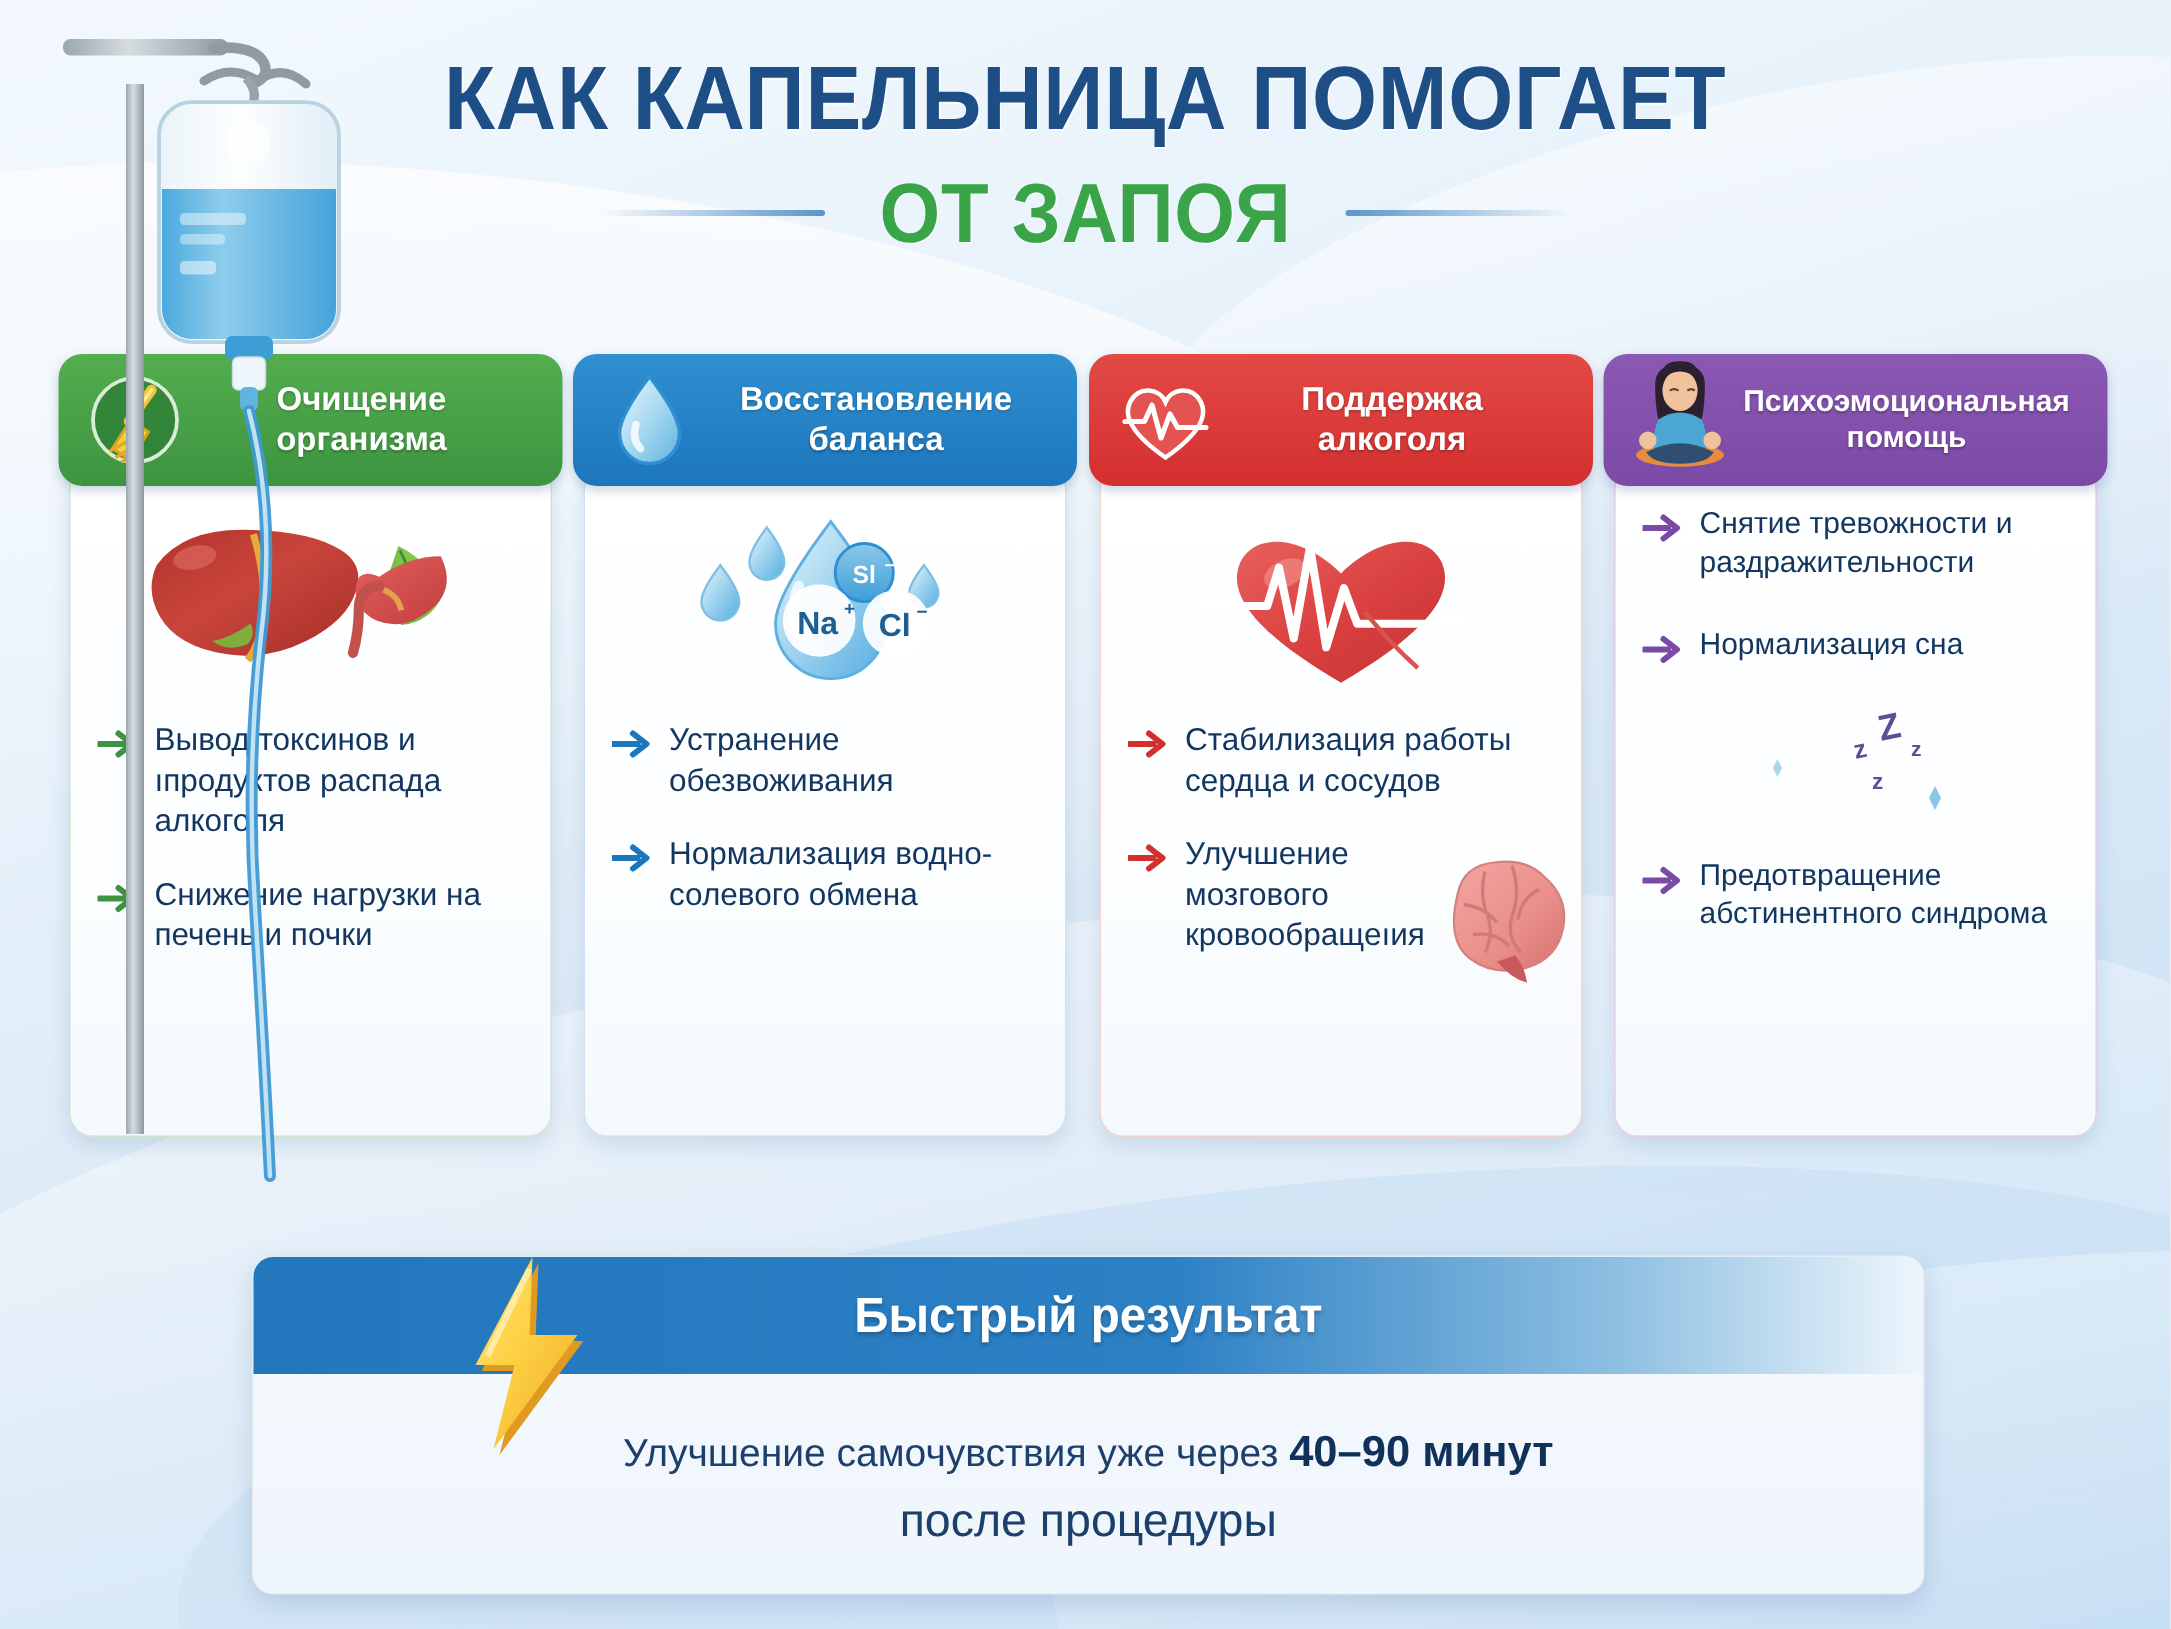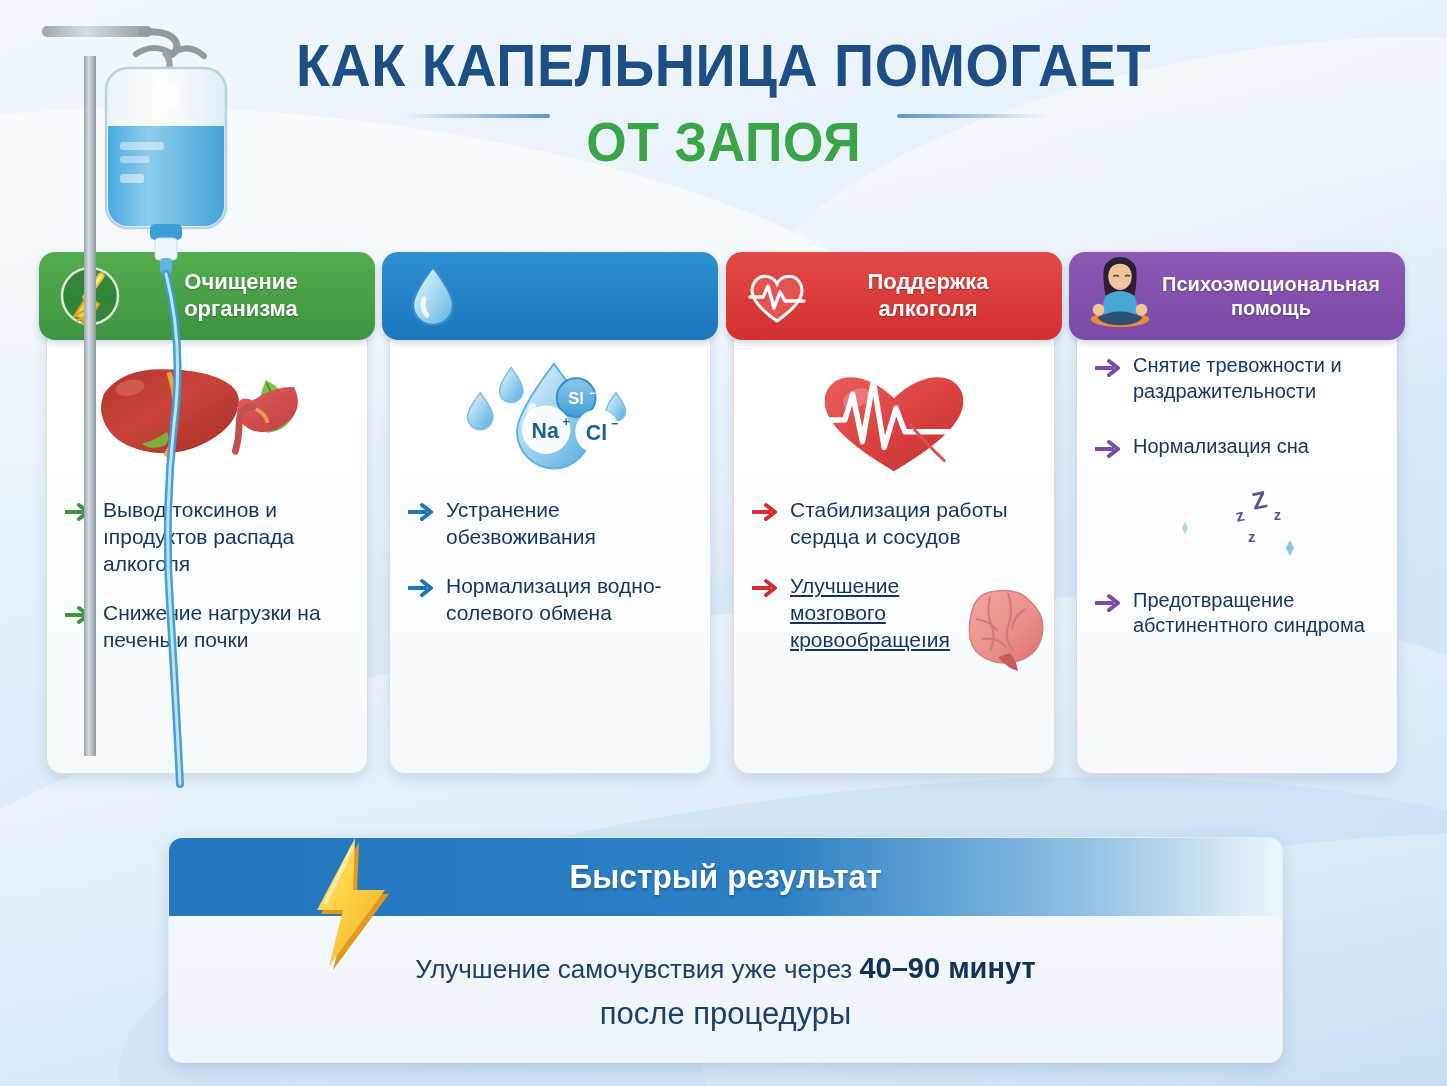--- a/index.html
+++ b/index.html
@@ -29,35 +29,35 @@
     background:linear-gradient(180deg,rgba(255,255,255,.55),rgba(255,255,255,0));
     transform:rotate(-10deg);}
 
   
   #title-block{position:absolute;top:36px;left:0;width:1447px;z-index:6;text-align:center;}
   #title-main{
     font-size:60px;font-weight:bold;color:#1d4e86;letter-spacing:.5px;
     text-shadow:1px 1px 0 rgba(255,255,255,.8);line-height:1;
     transform:scaleX(.93);transform-origin:center;
   }
-  #title-sub-row{display:flex;justify-content:center;gap:26px;margin-top:18px;}
+  #title-sub-row{display:flex;align-items:center;justify-content:center;gap:26px;margin-top:18px;}
   #title-sub{
     font-size:56px;font-weight:bold;color:#3aa548;letter-spacing:.5px;
     text-shadow:1px 1px 0 rgba(255,255,255,.8);line-height:1;
     transform:scaleX(.93);
   }
   .title-rule{height:4px;width:150px;border-radius:2px;
     background:linear-gradient(90deg,rgba(120,170,215,0),#5d94c8);}
   .title-rule.right{background:linear-gradient(90deg,#5d94c8,rgba(120,170,215,0));}
 
   
   #iv{position:absolute;left:24px;top:-4px;width:230px;height:1000px;z-index:5;pointer-events:none;}
 
   
-  .card{position:absolute;top:252px;width:322px;z-index:4;}
+  .card{position:absolute;top:236px;width:322px;z-index:4;}
   .card .head{
     position:relative;z-index:3;height:88px;border-radius:16px;
     display:flex;align-items:center;padding:0 14px;box-sizing:border-box;
     box-shadow:0 3px 7px rgba(30,70,120,.22);
     width:336px;margin-left:-7px;
   }
   .card .head .hicon{width:74px;height:74px;flex:0 0 74px;position:relative;}
   .card .head .htxt{
     color:#fff;font-size:22px;font-weight:bold;line-height:1.22;
     text-shadow:0 1px 2px rgba(0,0,0,.28);flex:1;text-align:center;padding-right:6px;
@@ -237,20 +237,24 @@
             <linearGradient id="dropg" x1="0" y1="0" x2="1" y2="1">
           <stop offset="0" stop-color="#eaf7ff"></stop>
               <stop offset=".5" stop-color="#a7d9f2"></stop>
           <stop offset="1" stop-color="#5fb2e0"></stop>
             </linearGradient>
           </defs>
         <path d="M37 8 q20 26 20 38 a20 20 0 0 1 -40 0 q0 -12 20 -38z" fill="url(#dropg)" stroke="#2f8fd0" stroke-width="2.4"></path>
         <path d="M28 40 q-3 10 3 16" fill="none" stroke="#ffffff" stroke-width="5" stroke-linecap="round" opacity=".8"></path>
       </svg>
     </div>
+    <div class="htxt">
+      <span>Восстановление</span><br>
+      <span>баланса</span>
+    </div>
   </div>
   <div class="body">
     <div class="illus">
       <svg viewBox="0 0 200 130" width="196" height="126">
         <defs>
           <linearGradient id="dg2" x1="0" y1="0" x2="1" y2="1">
             <stop offset="0" stop-color="#e8f6fd"></stop>
               <stop offset=".45" stop-color="#a4d6f0"></stop>
             <stop offset="1" stop-color="#56ace0"></stop>
             </linearGradient>
@@ -325,21 +329,21 @@
       <div class="bullet">
         <svg class="arrow" width="26" height="20" viewBox="0 0 26 20">
             <path d="M1 10 h16 M14 3 l9 7 l-9 7" fill="none" stroke="#d32f2f" stroke-width="4" stroke-linecap="round" stroke-linejoin="round"></path>
           </svg>
         <div class="btxt">Стабилизация работы сердца и сосудов</div>
       </div>
       <div class="bullet" style="position:relative;">
         <svg class="arrow" width="26" height="20" viewBox="0 0 26 20">
             <path d="M1 10 h16 M14 3 l9 7 l-9 7" fill="none" stroke="#d32f2f" stroke-width="4" stroke-linecap="round" stroke-linejoin="round"></path>
           </svg>
-        <div class="btxt" style="max-width:200px;text-decoration:underline;">Улучшение мозгового кровообращеıия</div>
+        <div class="btxt" style="max-width:200px;">Улучшение мозгового кровообращеıия</div>
         <svg width="112" height="100" viewBox="0 0 112 100" style="position:absolute;right:-22px;top:8px;">
           <defs>
               <linearGradient id="br" x1="0" y1="0" x2="1" y2="1">
             <stop offset="0" stop-color="#f3a6a1"></stop>
                 <stop offset=".6" stop-color="#e98e8a"></stop>
             <stop offset="1" stop-color="#d9706f"></stop>
               </linearGradient>
             </defs>
           <path d="M26 30 q4 -18 24 -20 q22 -3 34 10 q16 14 12 34 q-4 20 -24 26 q-22 6 -38 -6 q-16 -12 -8 -44z" fill="url(#br)" stroke="#d4817c" stroke-width="1.5"></path>
           <path d="M44 16 q-4 16 2 30 q4 12 -2 24 M62 12 q6 18 0 34 q-4 14 6 24 M30 38 q14 2 22 12 M80 28 q-12 6 -14 20 M36 58 q16 -2 24 8" fill="none" stroke="#cf7b78" stroke-width="2.2"></path>

